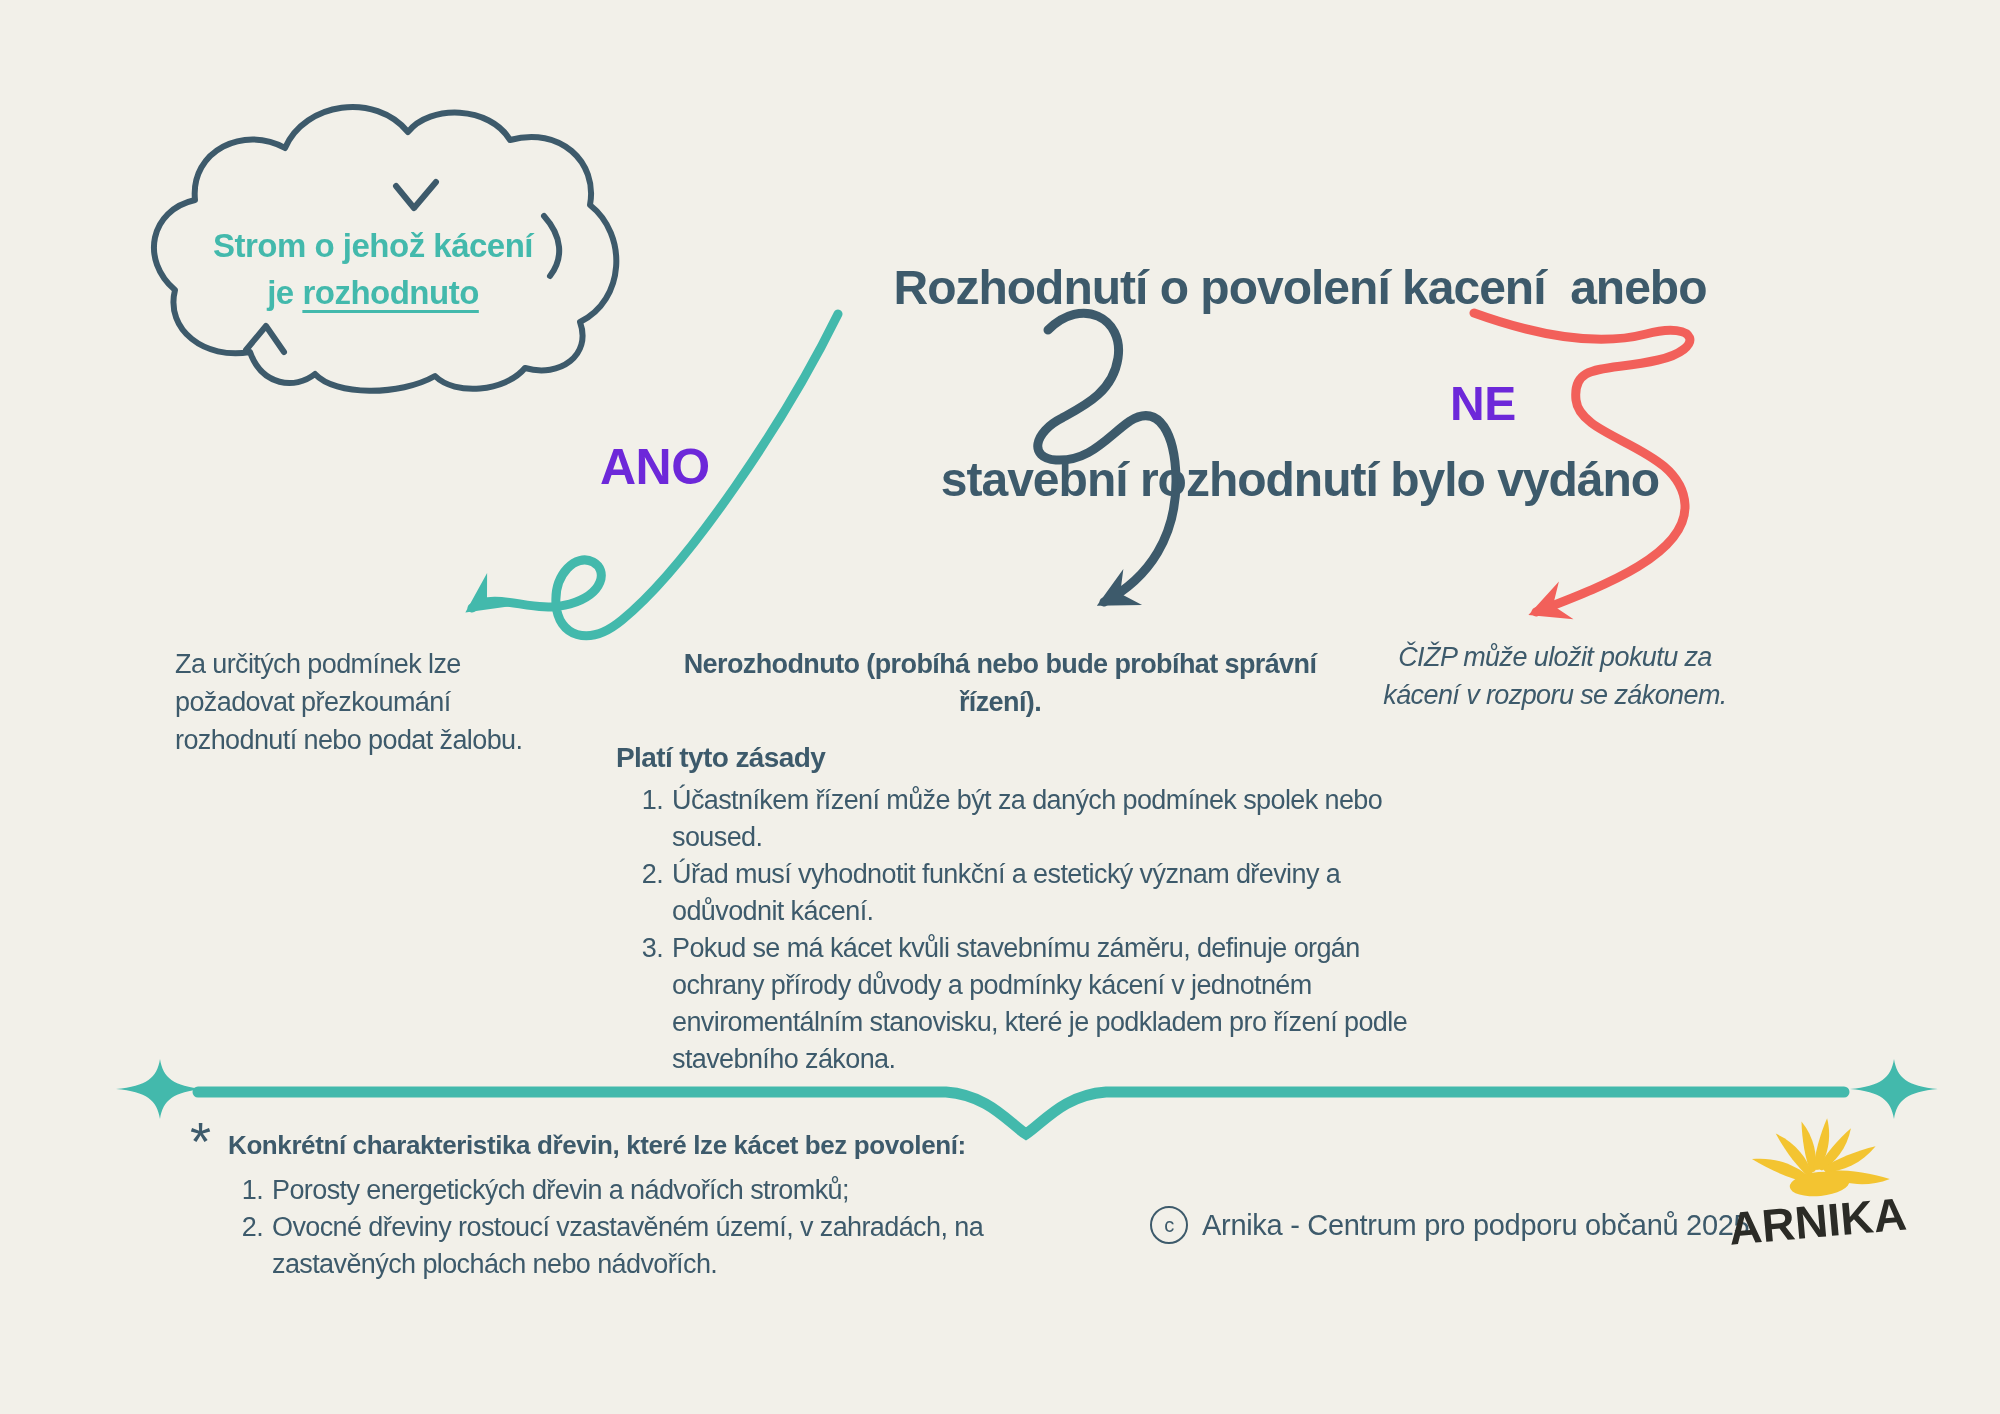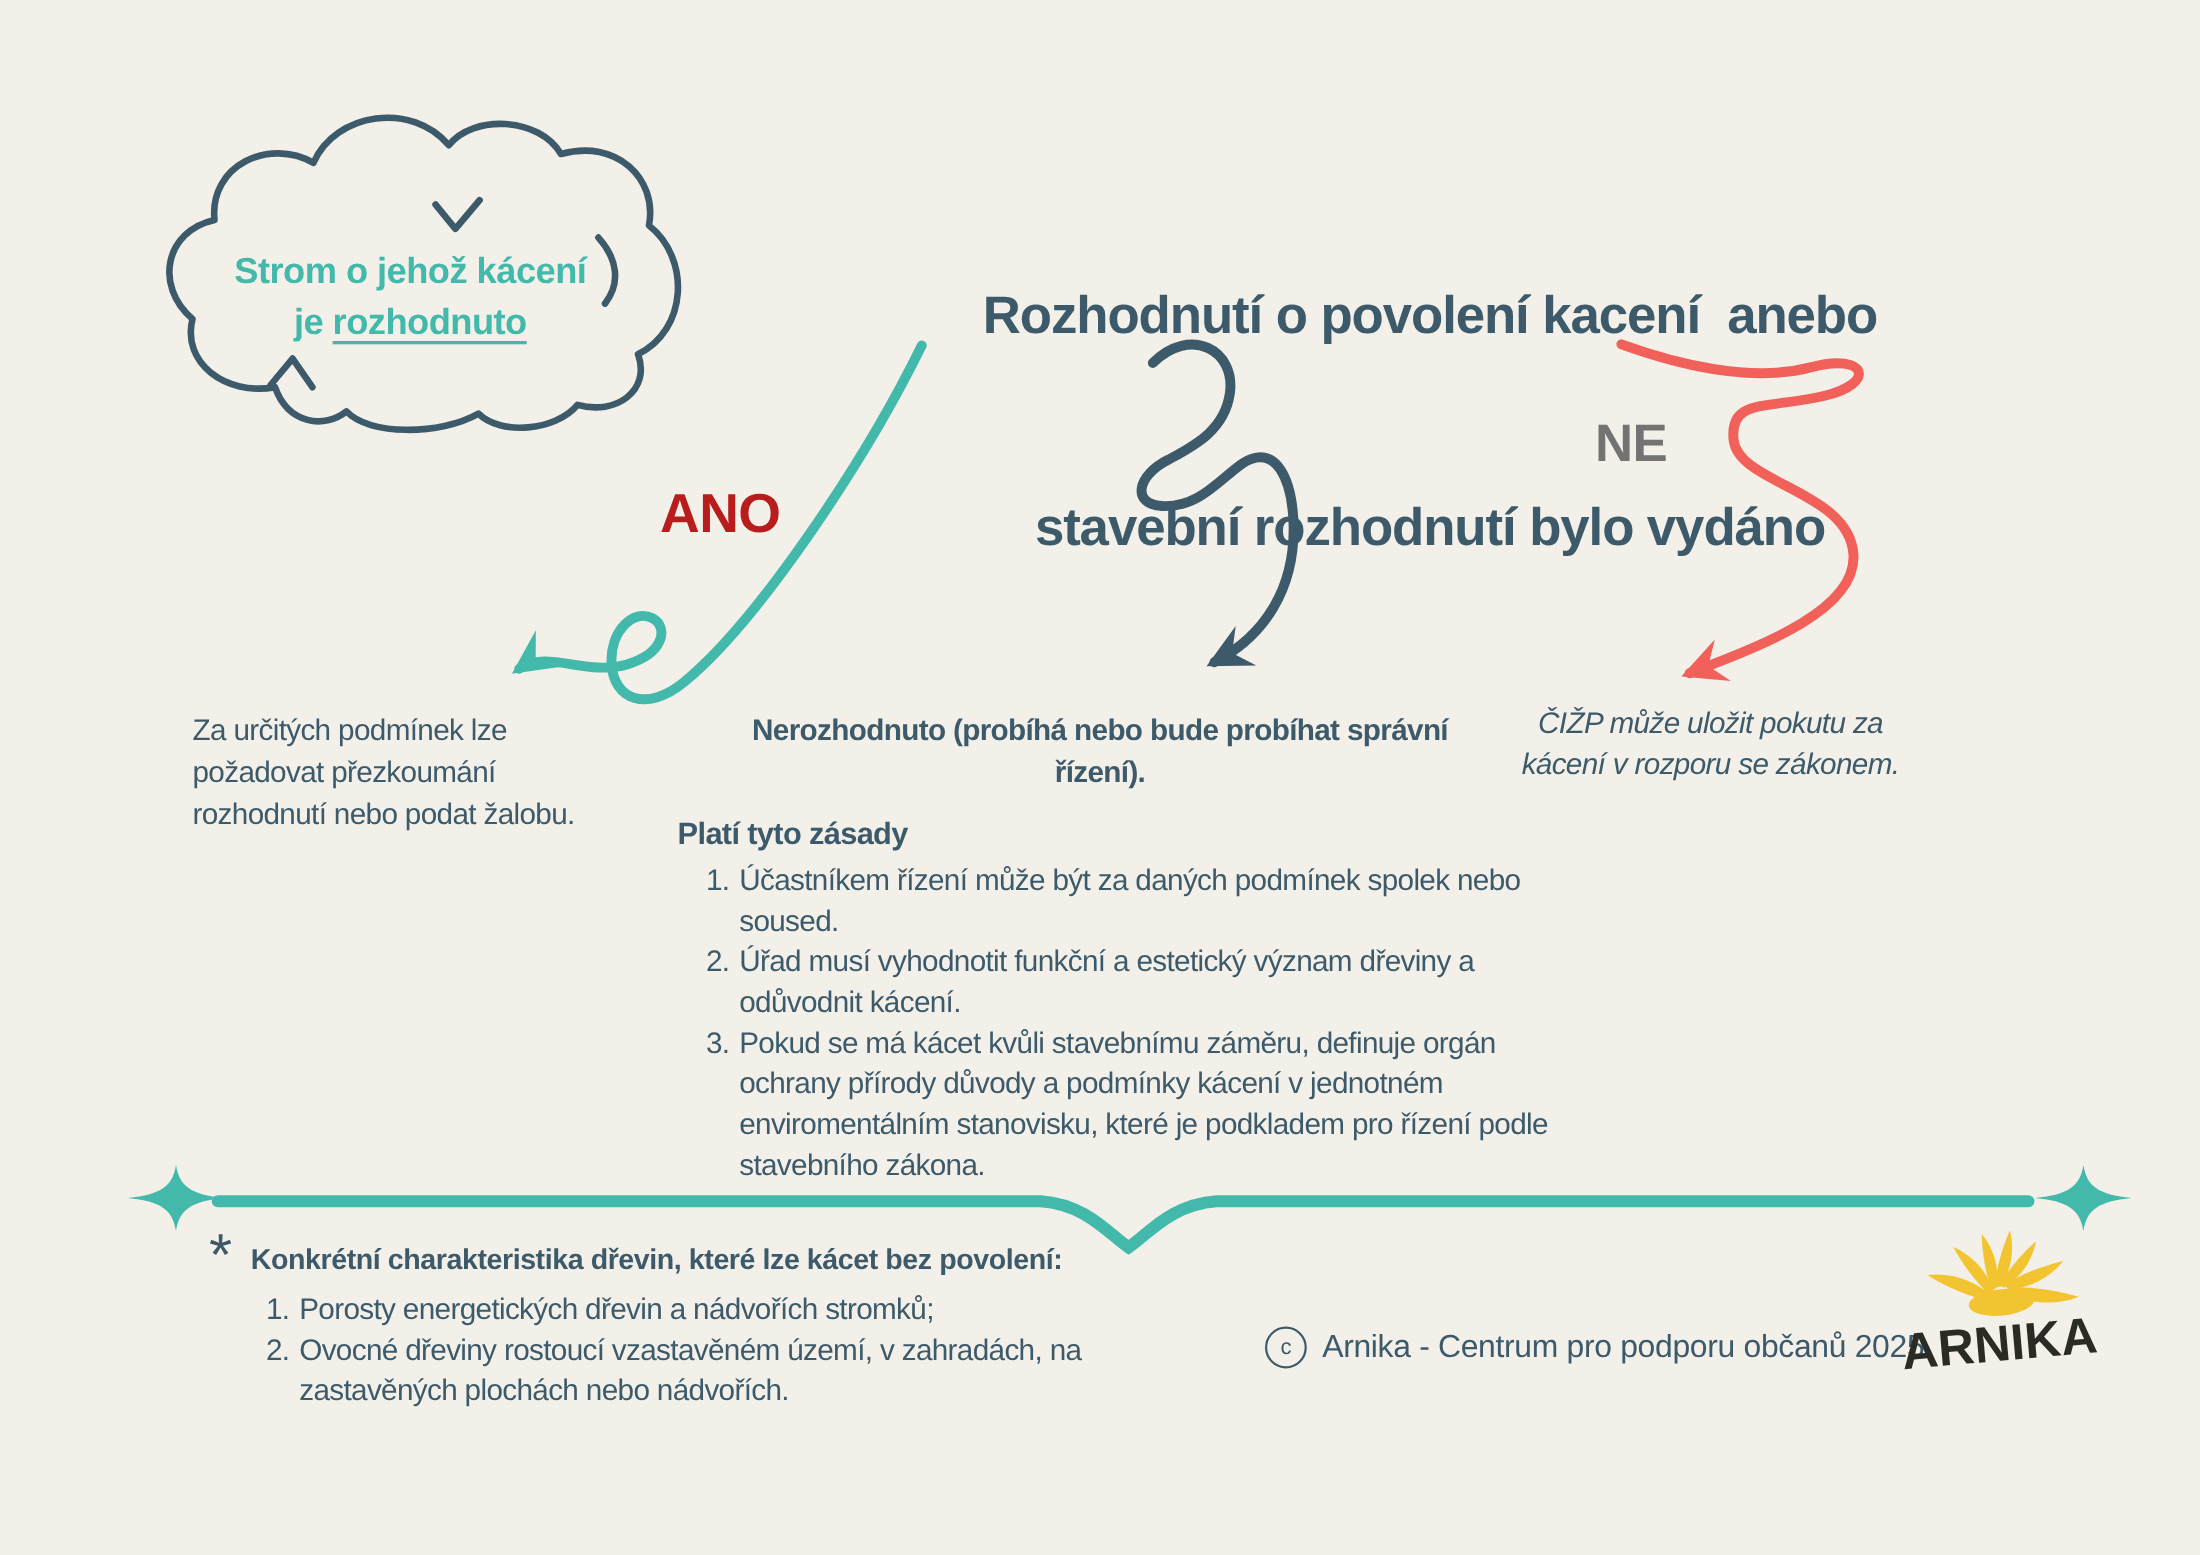--- a/index.html
+++ b/index.html
@@ -18,22 +18,22 @@
     font-weight:700;font-size:33px;line-height:47px;color:#43b9ac;letter-spacing:-0.5px;
   }
   .cloud-text .u{text-decoration:underline;text-underline-offset:6px;text-decoration-thickness:3px;}
 
   .title{
     left:835px;top:128px;width:930px;text-align:center;
     font-weight:700;font-size:48px;line-height:64px;letter-spacing:-1px;white-space:pre-wrap;
   }
 
   .branch-label{font-weight:700;line-height:1;letter-spacing:-0.5px;}
-  .ano-label{left:600px;top:442px;font-size:50px;color:#b91c1c;}
-  .ne-label{left:1450px;top:380px;font-size:48px;color:#737373;}
+  .ano-label{left:600px;top:442px;font-size:50px;color:#6d28d9;}
+  .ne-label{left:1450px;top:380px;font-size:48px;color:#6d28d9;}
 
   .body-text{font-size:27px;line-height:38px;letter-spacing:-0.6px;}
   .left-text{left:175px;top:645px;width:385px;}
   .mid-heading{left:680px;top:645px;width:640px;text-align:center;font-weight:700;font-size:27px;line-height:38px;letter-spacing:-0.6px;}
   .ne-text{left:1359px;top:638px;width:392px;text-align:center;font-style:italic;}
 
   .plati-label{left:616px;top:742px;font-weight:700;font-size:28px;letter-spacing:-0.6px;}
 
   ol.plain{margin:0;padding:0 0 0 30px;}
   ol.plain li{padding-left:2px;}

